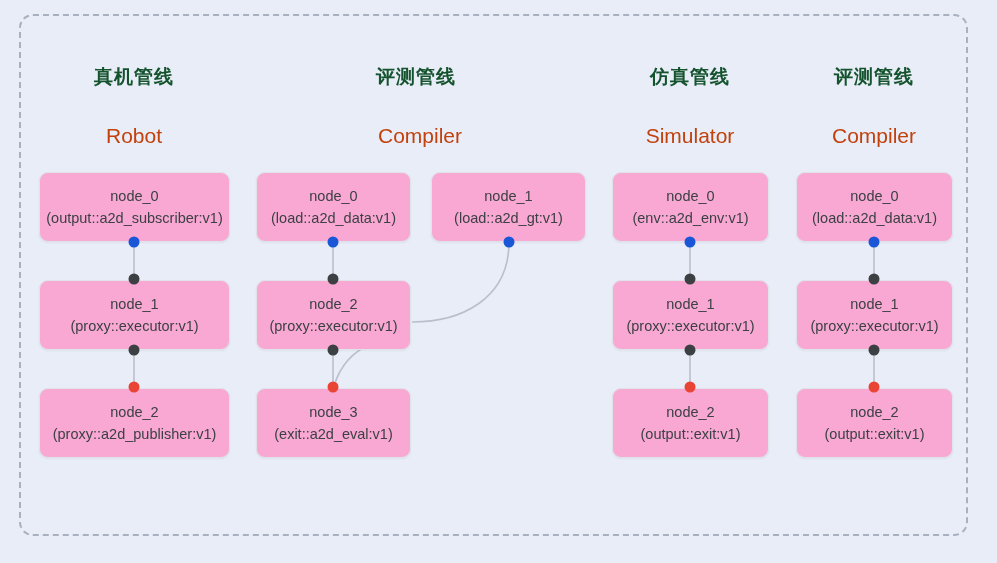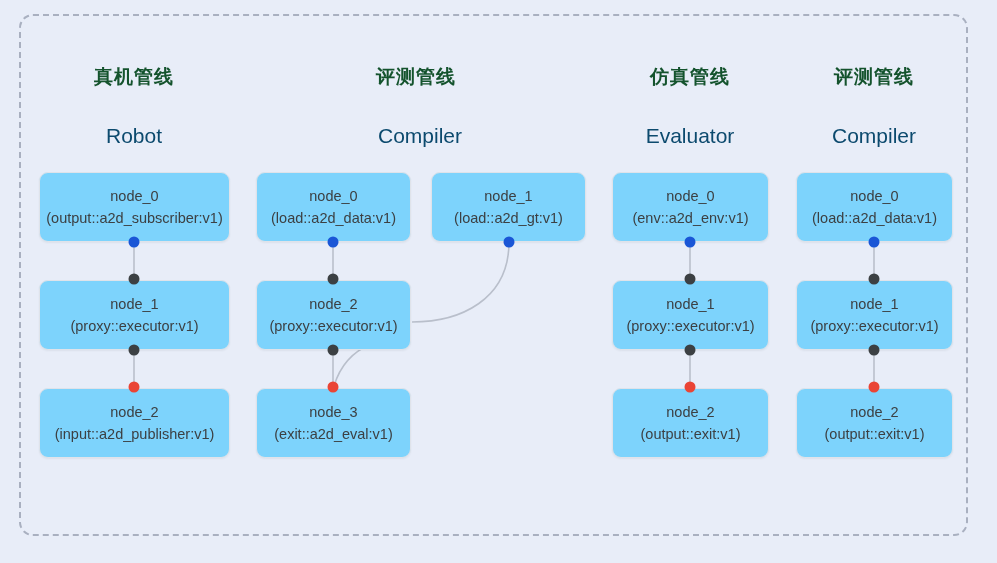--- a/index.html
+++ b/index.html
@@ -38,27 +38,27 @@
     font-weight: bold;
     color: #14532d;
     letter-spacing: 1px;
     white-space: nowrap;
   }
   .col-sub {
     position: absolute;
     text-align: center;
     font-size: 21px;
     font-weight: normal;
-    color: #0c4a6e;
+    color: #c2410c;
     white-space: nowrap;
   }
   
   .node {
     position: absolute;
-    background: #7dd3fc;
+    background: #f9a8d4;
     border: 1px solid #dfe3ea;
     border-radius: 9px;
     box-shadow: 0 1px 2px rgba(60,64,67,0.07);
     display: flex;
     flex-direction: column;
     align-items: center;
     justify-content: center;
     gap: 5px;
     padding: 4px 17px;
   }
@@ -122,21 +122,21 @@
 
   <div class="node" style="left:39px; top:280px; width:191px; height:70px;">
     <span class="n-name">node_1</span>
     <span class="n-type">(proxy::executor:v1)</span>
   </div>
   <div class="port dark" style="left:134px; top:279px;"></div>
   <div class="port dark" style="left:134px; top:350px;"></div>
 
   <div class="node" style="left:39px; top:388px; width:191px; height:70px;">
     <span class="n-name">node_2</span>
-    <span class="n-type">(input::a2d_publisher:v1)</span>
+    <span class="n-type">(proxy::a2d_publisher:v1)</span>
   </div>
   <div class="port red" style="left:134px; top:387px;"></div>
 
   <div class="col-title" style="left:336px; top:64px; width:160px;">评测管线</div>
   <div class="col-sub" style="left:340px; top:124px; width:160px;">Compiler</div>
 
   <div class="node" style="left:256px; top:172px; width:155px; height:70px;">
     <span class="n-name">node_0</span>
     <span class="n-type">(load::a2d_data:v1)</span>
   </div>
@@ -155,21 +155,21 @@
   <div class="port dark" style="left:333px; top:279px;"></div>
   <div class="port dark" style="left:333px; top:350px;"></div>
 
   <div class="node" style="left:256px; top:388px; width:155px; height:70px;">
     <span class="n-name">node_3</span>
     <span class="n-type">(exit::a2d_eval:v1)</span>
   </div>
   <div class="port red" style="left:333px; top:387px;"></div>
 
   <div class="col-title" style="left:610px; top:64px; width:160px;">仿真管线</div>
-  <div class="col-sub" style="left:610px; top:124px; width:160px;">Evaluator</div>
+  <div class="col-sub" style="left:610px; top:124px; width:160px;">Simulator</div>
 
   <div class="node" style="left:612px; top:172px; width:157px; height:70px;">
     <span class="n-name">node_0</span>
     <span class="n-type">(env::a2d_env:v1)</span>
   </div>
   <div class="port blue" style="left:690px; top:242px;"></div>
 
   <div class="node" style="left:612px; top:280px; width:157px; height:70px;">
     <span class="n-name">node_1</span>
     <span class="n-type">(proxy::executor:v1)</span>

